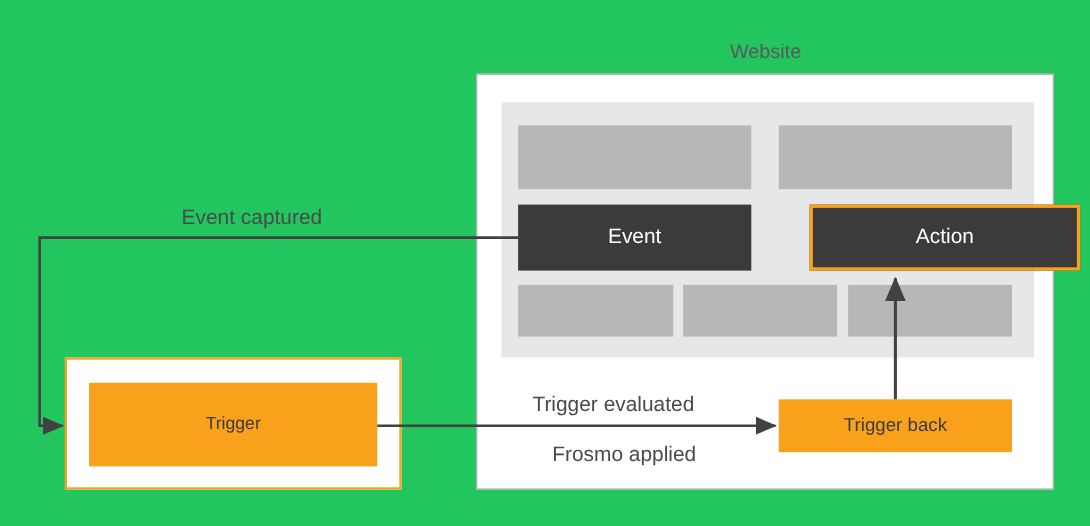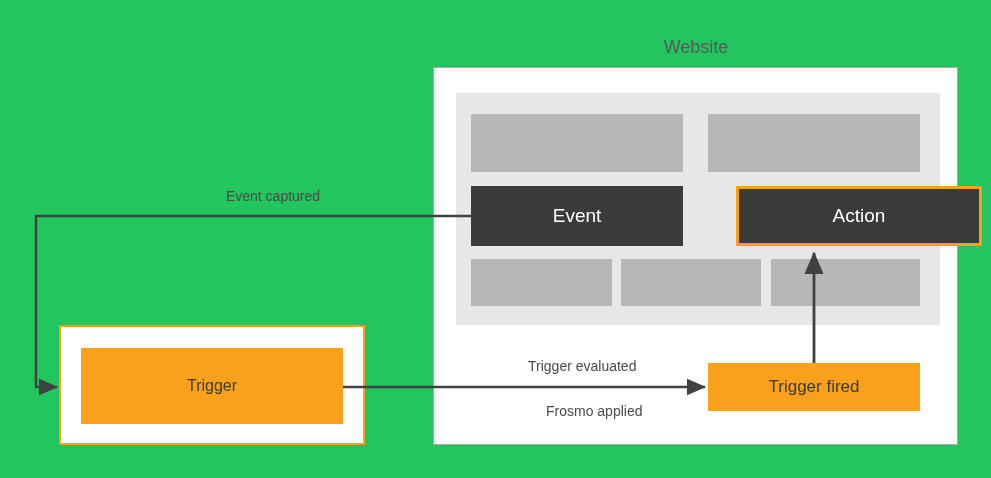--- a/index.html
+++ b/index.html
@@ -20,23 +20,22 @@
 
   
   .label {
     position: absolute;
     color: #58595b;
     font-size: 18px;
     line-height: 1;
     white-space: nowrap;
   }
   .label.small {
-    font-size: 14px;
+    font-size: 19px;
     color: #4a4a4c;
-    margin-left: 44px;
   }
   .label.center {
     transform: translateX(-50%);
   }
 
   
   #website-panel {
     position: absolute;
     left: 433px;
     top: 67px;
@@ -137,21 +136,21 @@
   </div>
 
 
   <div id="frosmo-frame"></div>
 
   <div class="orange-box" style="left:81px; top:348px; width:262px; height:76px;">
     <span>Trigger</span>
   </div>
 
   <div class="orange-box" style="left:708px; top:363px; width:212px; height:48px; font-size:17px;">
-    <span>Trigger  fired</span>
+    <span>Trigger  back</span>
   </div>
 
   <div class="label small center" style="left:229px; top:189px;">Event captured</div>
 
   <div class="label small" style="left:484px; top:359px;">Trigger evaluated</div>
 
   <div class="label small" style="left:502px; top:404px;">Frosmo applied</div>
 
   <svg id="arrows" viewBox="0 0 991 478">
     <defs>

